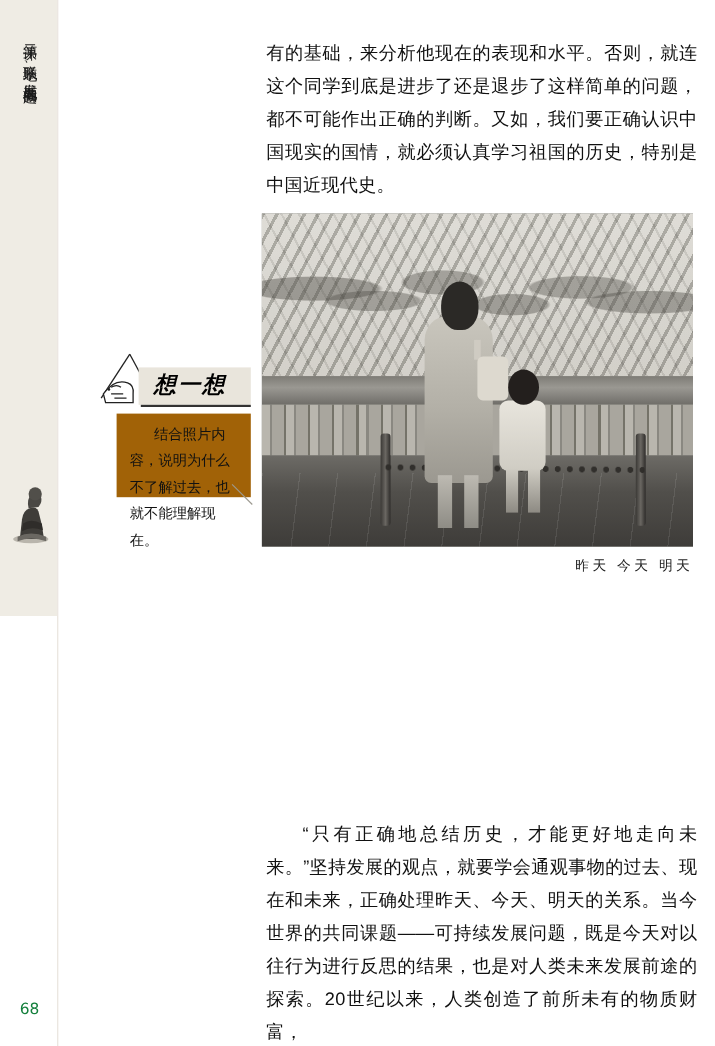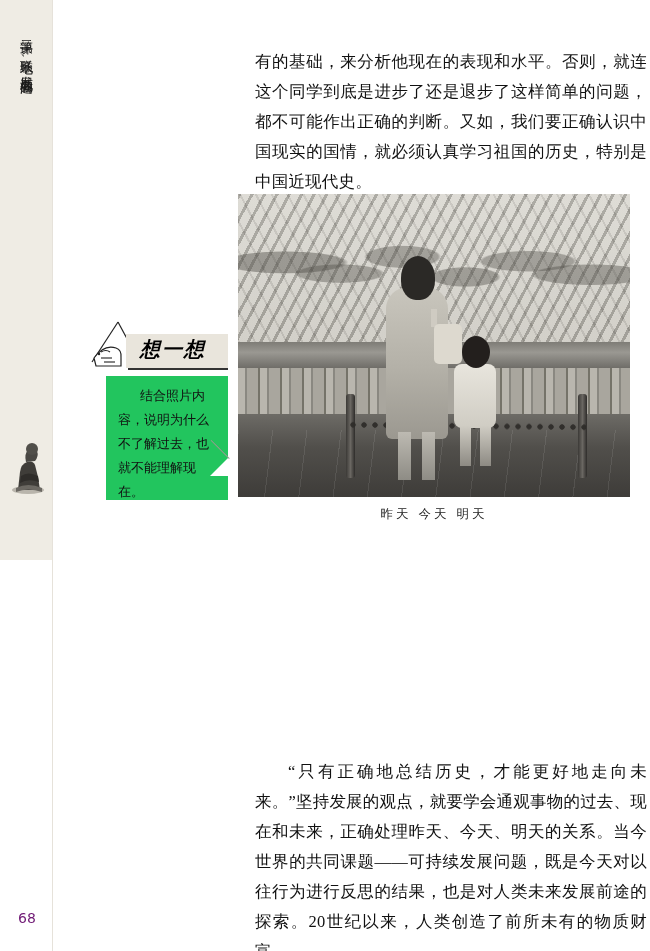--- a/index.html
+++ b/index.html
@@ -56,40 +56,40 @@
     width: 40px;
     height: 62px;
   }
   .thinker svg { display: block; }
 
   .page-number {
     position: absolute;
     left: 18px;
     top: 910px;
     font-size: 14px;
-    color: #701a75;
+    color: #15803d;
     font-family: "DejaVu Sans", "Liberation Sans", sans-serif;
   }
 
   
   .main {
     position: absolute;
     left: 238px;
     top: 0;
     width: 392px;
     height: 951px;
   }
 
   p.body-text {
-    margin: 17px;
+    margin: 4px;
     font-size: 16.5px;
     line-height: 30px;
     color: #111;
     text-align: justify;
-    font-family: Liberation Serif, serif;
+    font-family: Liberation Sans, sans-serif;
     letter-spacing: 0.2px;
   }
   .para-1 { position: absolute; left: 0; top: 30px; width: 392px; }
   .para-2 { position: absolute; left: 0; top: 537px; width: 392px; text-indent: 33px;}
   .para-3 { position: absolute; left: 0; top: 740px; width: 392px; text-indent: 33px;}
 
   
   .photo-wrap {
     position: absolute;
     left: 0;
@@ -97,21 +97,21 @@
     width: 392px;
     height: 303px;
     overflow: hidden;
     background: #8d8d88;
   }
   .photo-caption {
     position: absolute;
     left: 0;
     top: 506px;
     width: 392px;
-    text-align: center;
+    text-align: right;
     font-size: 12.5px;
     color: #222;
     letter-spacing: 3px;
     font-family: "DejaVu Sans", "Liberation Sans", sans-serif;
   }
 
   
   .ph-sky {
     position: absolute; left:0; top:0; width:392px; height:148px;
     background: linear-gradient(180deg,#d9d7d0 0%, #c9c7c0 55%, #bdbab2 100%);
@@ -245,22 +245,22 @@
     top: 50px;
     width: 100px;
     height: 2px;
     background: #333;
   }
   .think-body {
     position: absolute;
     left: 18px;
     top: 58px;
     width: 122px;
-    height: 124px;
-    background: #22c55e;
+    height: 76px;
+    background: #a16207;
     font-size: 13px;
     line-height: 24px;
     color: #111;
     padding: 8px 10px 0 12px;
     box-sizing: border-box;
     font-family: "DejaVu Sans", "Liberation Sans", sans-serif;
     text-indent: 22px;
   }
   .think-corner {
     position: absolute;

